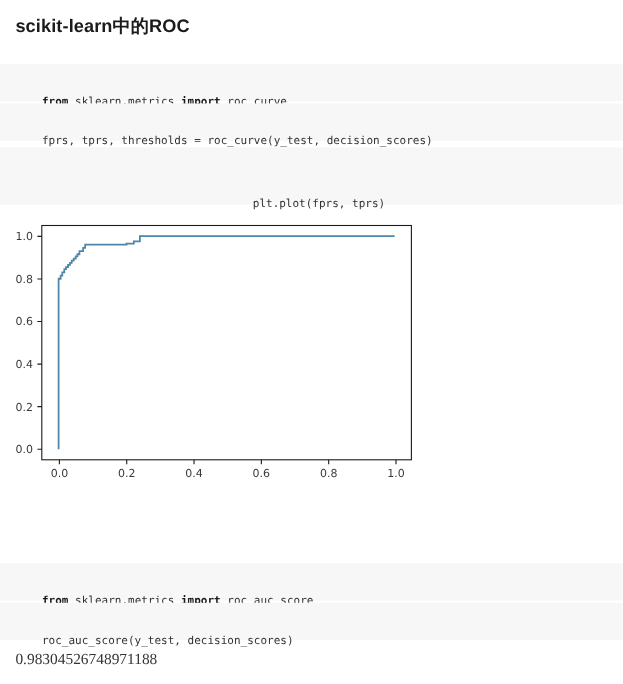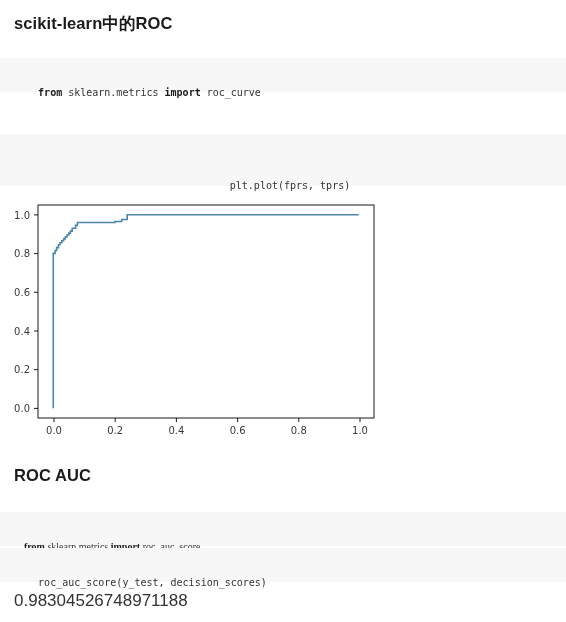--- a/index.html
+++ b/index.html
@@ -44,29 +44,29 @@
     line-height: 17px;
     color: #333333;
     white-space: pre;
   }
   .codeline { white-space: pre; }
   .kw { font-weight: bold; color: #1a1a1a; }
 
   #code-1 { top: 58px;  height: 34px; }
   #code-2 { top: 94px;  height: 34px; }
   #code-3 { top: 134px; height: 52px; text-align: center; }
-  #code-4 { top: 512px; height: 34px; font-family: Liberation Serif, serif; }
+  #code-4 { top: 512px; height: 34px; }
   #code-5 { top: 548px; height: 34px; }
 
   .output-text {
     position: absolute;
     left: 14px;
     top: 592px;
-    font-family: Liberation Sans, sans-serif;
-    font-size: 17px;
+    font-family: Liberation Serif, serif;
+    font-size: 14px;
     line-height: 17px;
     color: #333333;
     white-space: pre;
   }
 
   
   #chart-figure {
     position: absolute;
     left: 0;
     top: 196px;
@@ -84,20 +84,23 @@
 <body>
 
 <div class="page">
 
   <div class="heading" id="heading-roc">scikit-learn中的ROC</div>
 
   <div class="codeblock" id="code-1">
     <span class="codeline"><span class="kw">from</span><span> sklearn.metrics </span><span class="kw">import</span><span> roc_curve</span></span>
   </div>
 
+  <div class="codeblock" id="code-2">
+    <span class="codeline">fprs, tprs, thresholds = roc_curve(y_test, decision_scores)</span>
+  </div>
 
   <div class="codeblock" id="code-3">
     <div class="codeline">plt.plot(fprs, tprs)</div>
     <div class="codeline">plt.show()</div>
   </div>
 
   <div id="chart-figure">
     <svg id="chart-svg" width="400" height="252" viewBox="0 0 400 252">
 
       <rect x="38" y="9" width="336" height="213" fill="#ffffff" stroke="#1a1a1a" stroke-width="1"></rect>
@@ -135,21 +138,20 @@
         <text x="176.4" y="238">0.4</text>
         <text x="237.6" y="238">0.6</text>
         <text x="298.8" y="238">0.8</text>
         <text x="360" y="238">1.0</text>
       </g>
 
       <path id="roc-path" fill="none" stroke="#4c86a8" stroke-width="1.6" stroke-linejoin="miter" stroke-linecap="butt" d="M53.27 212.32 L53.27 208.45 L53.27 123.25 L53.27 121.31 L53.27 80.65 L53.27 76.77 L53.27 57.41 L55.11 57.41 L55.11 54.50 L56.63 54.50 L56.63 51.60 L58.47 51.60 L58.47 48.70 L59.99 48.70 L59.99 46.76 L61.83 46.76 L61.83 44.82 L63.66 44.82 L63.66 42.89 L65.19 42.89 L65.19 40.95 L67.02 40.95 L67.02 39.01 L68.85 39.01 L68.85 37.08 L70.38 37.08 L70.38 35.14 L72.21 35.14 L72.21 32.24 L75.57 32.24 L75.57 29.33 L77.40 29.33 L77.40 26.43 L114.97 26.43 L114.97 25.46 L121.69 25.46 L121.69 23.52 L127.19 23.52 L127.19 18.68 L358.73 18.68"></path>
     </svg>
   </div>
 
-  <div class="heading" id="heading-auc">ROC AUC</div>
 
   <div class="codeblock" id="code-4">
     <span class="codeline"><span class="kw">from</span><span> sklearn.metrics </span><span class="kw">import</span><span> roc_auc_score</span></span>
   </div>
 
   <div class="codeblock" id="code-5">
     <span class="codeline">roc_auc_score(y_test, decision_scores)</span>
   </div>
 
   <div class="output-text">0.98304526748971188</div>

